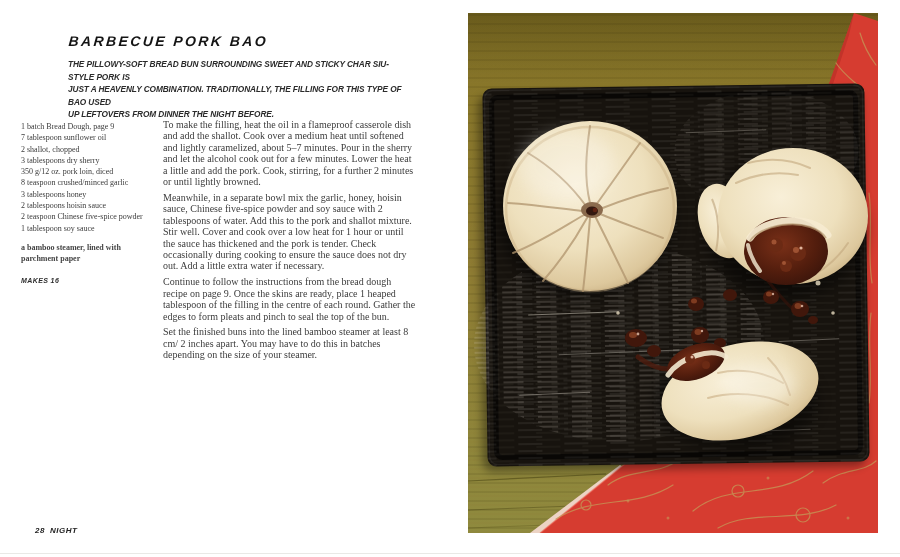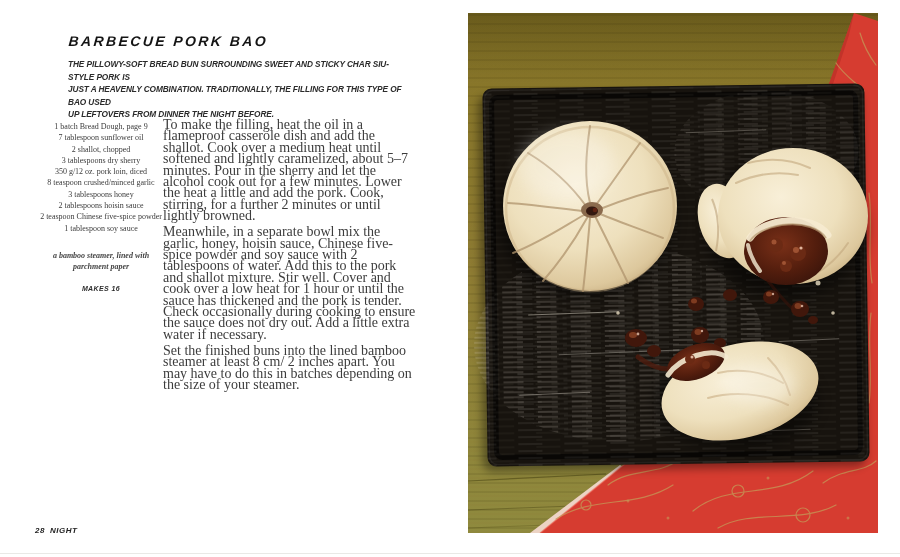--- a/index.html
+++ b/index.html
@@ -23,37 +23,37 @@
   }
   .recipe-intro {
     position:absolute; left:68px; top:58px; width:368px;
     font-family:"Liberation Sans", sans-serif;
     font-weight:700; font-style:italic;
     font-size:9px; line-height:12.6px; letter-spacing:-0.1px;
     color:#2b2b2b; transform:scaleX(.92); transform-origin:left top;
     white-space:pre-line;
   }
   .ingredients {
-    position:absolute; left:38px; top:121px; width:126px;
-    font-size:8px; line-height:11.3px; color:#3b3b3b;text-align:center;
+    position:absolute; left:21px; top:121px; width:126px;
+    font-size:8px; line-height:11.3px; color:#3b3b3b;
   }
   .ingredients ul { list-style:none; }
   .ingredients li { padding-left:9px; text-indent:-9px; }
   .equipment-note {
-    margin-top:16px; font-style:italic; font-weight:700; color:#454545;
+    margin-top:8px; font-weight:700; color:#454545;
   }
   .yield-label {
     margin-top:10px;
     font-family:"Liberation Sans", sans-serif;
     font-weight:700; font-style:italic;
     font-size:7px; letter-spacing:.4px; color:#2c2c2c;
   }
   .method {
     position:absolute; left:163px; top:119px; width:254px;
-    font-size:14px; line-height:11.4px; color:#3c3c3c;
+    font-size:10px; line-height:11.4px; color:#3c3c3c;
     text-align:left;
   }
   .method p { margin-bottom:4.5px; }
   .page-footer {
     position:absolute; left:35px; top:526px;
     font-family:"Liberation Sans", sans-serif;
     font-weight:700; font-style:italic;
     font-size:8px; letter-spacing:.5px; color:#222;
   }
   .page-footer span { margin-right:5px;font-style:italic; }
@@ -87,20 +87,21 @@
       <li>2 teaspoon Chinese five-spice powder</li>
       <li>1 tablespoon soy sauce</li>
     </ul>
     <p class="equipment-note">a bamboo steamer, lined with parchment paper</p>
     <p class="yield-label">MAKES 16</p>
   </div>
 
   <div class="method">
     <p>To make the filling, heat the oil in a flameproof casserole dish and add the shallot. Cook over a medium heat until softened and lightly caramelized, about 5–7 minutes. Pour in the sherry and let the alcohol cook out for a few minutes. Lower the heat a little and add the pork. Cook, stirring, for a further 2 minutes or until lightly browned.</p>
     <p>Meanwhile, in a separate bowl mix the garlic, honey, hoisin sauce, Chinese five-spice powder and soy sauce with 2 tablespoons of water. Add this to the pork and shallot mixture. Stir well. Cover and cook over a low heat for 1 hour or until the sauce has thickened and the pork is tender. Check occasionally during cooking to ensure the sauce does not dry out. Add a little extra water if necessary.</p>
+    <p>Continue to follow the instructions from the bread dough recipe on page 9. Once the skins are ready, place 1 heaped tablespoon of the filling in the centre of each round. Gather the edges to form pleats and pinch to seal the top of the bun.</p>
     <p>Set the finished buns into the lined bamboo steamer at least 8 cm/ 2 inches apart. You may have to do this in batches depending on the size of your steamer.</p>
   </div>
 
   <div class="page-footer">
     <span>28</span><span>NIGHT</span>
   </div>
 
   <div class="photo">
     <svg width="410" height="520" viewBox="0 0 410 520" xmlns="http://www.w3.org/2000/svg">
       <defs>

